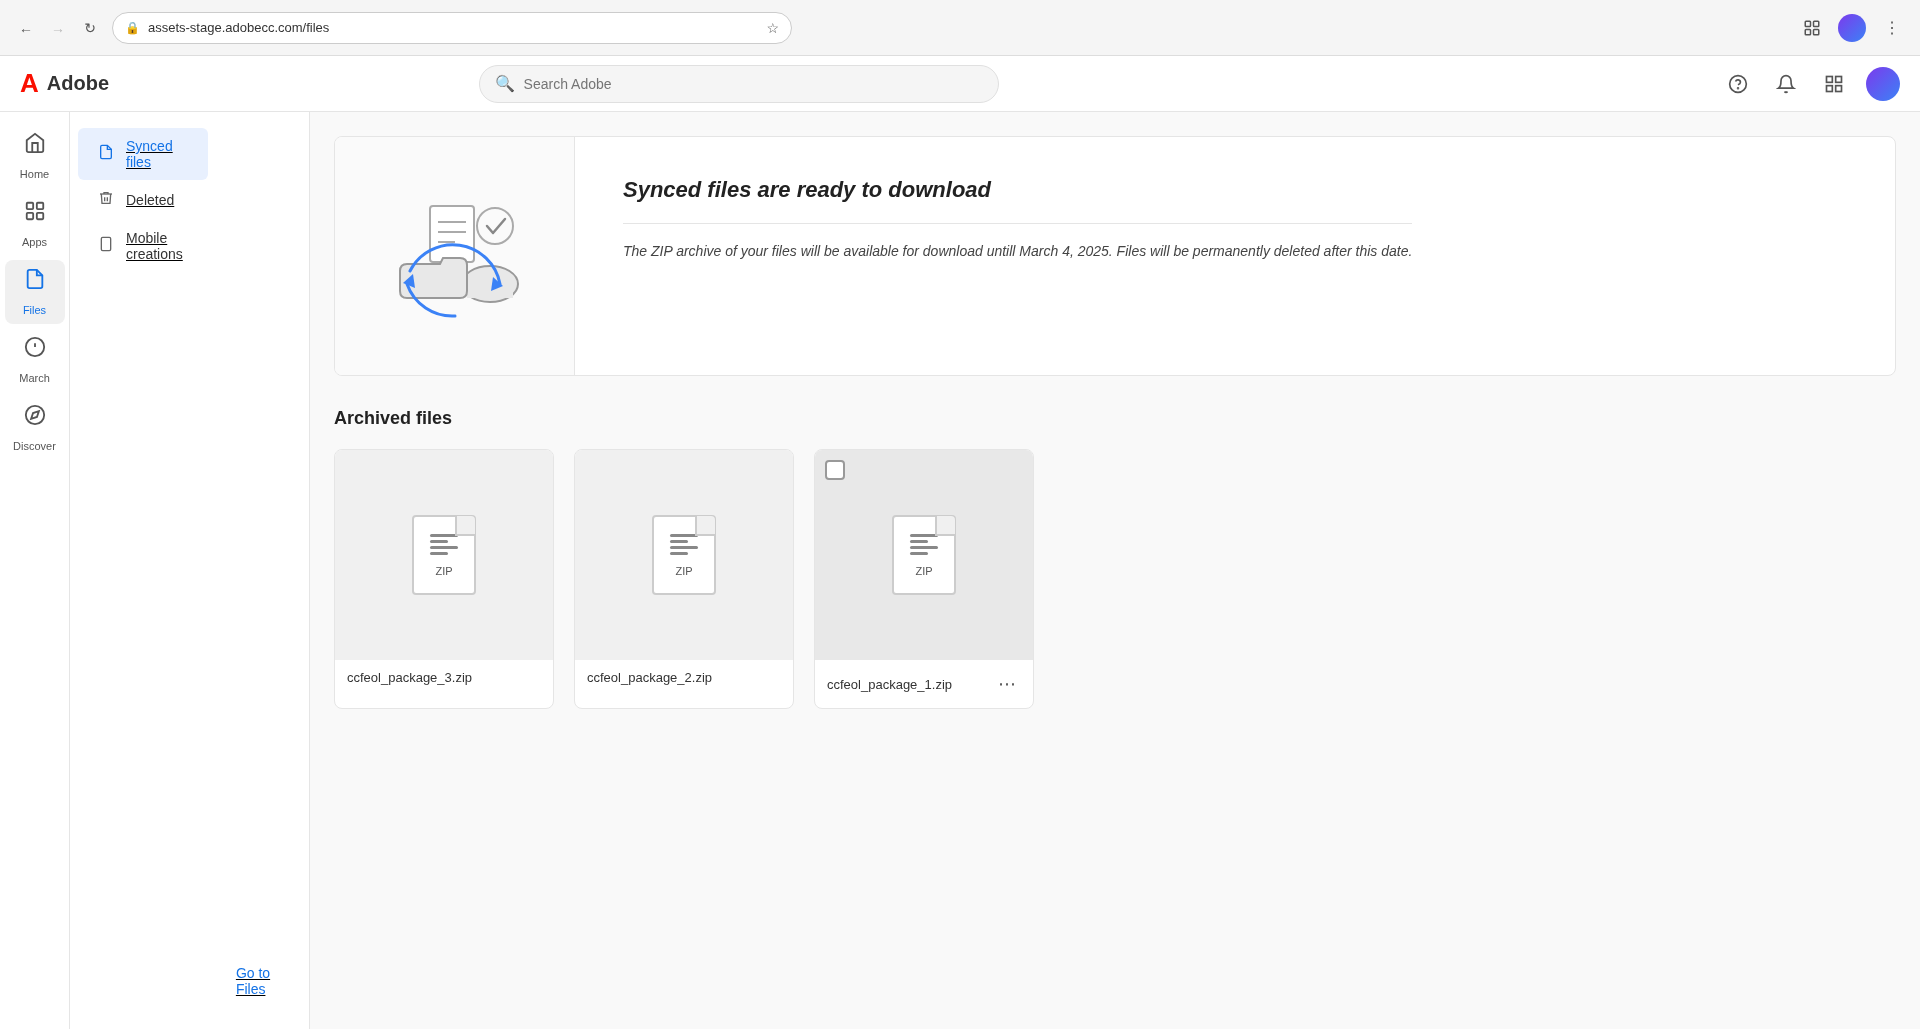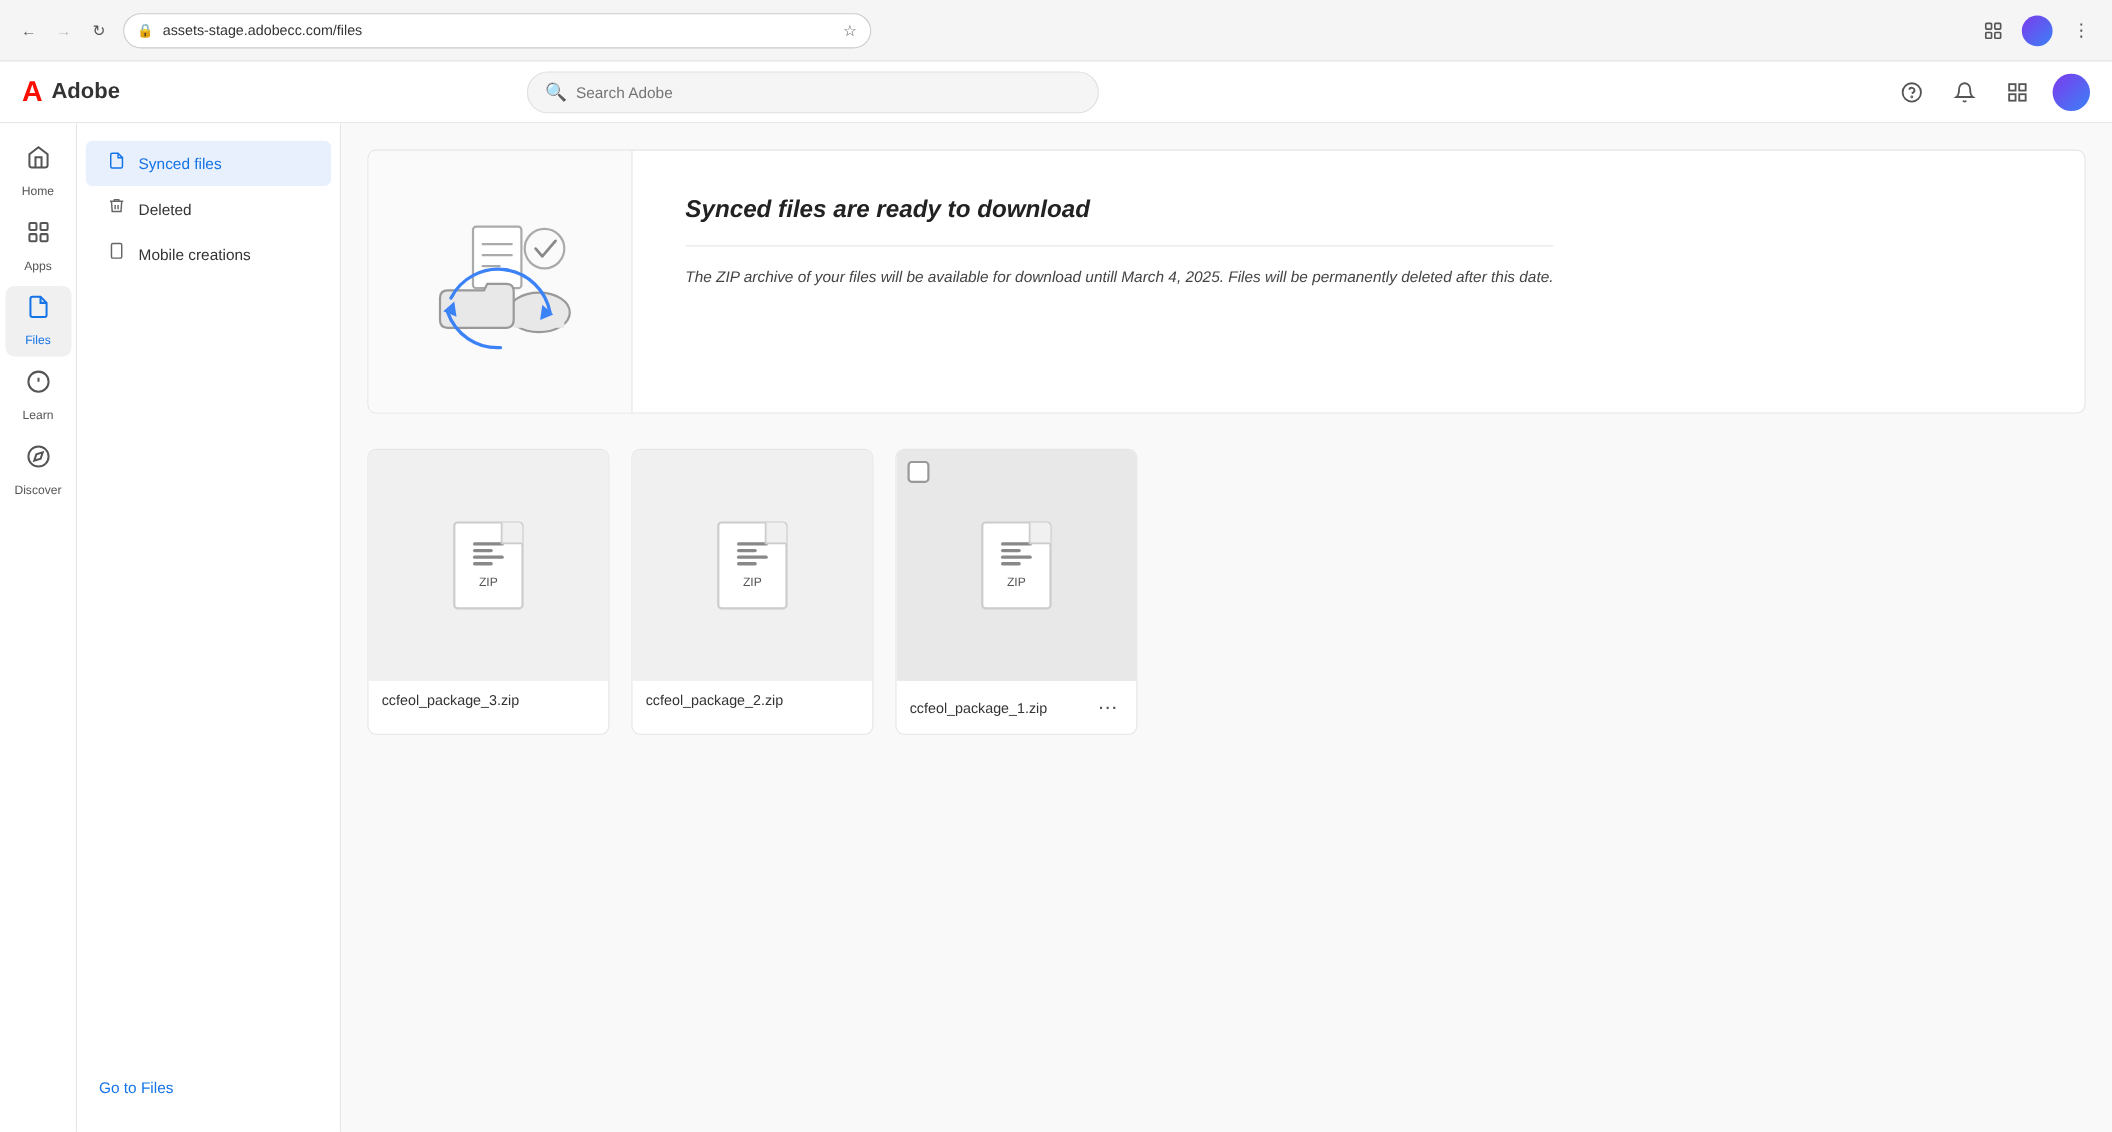--- a/index.html
+++ b/index.html
@@ -395,34 +395,34 @@
         <span class="label" style="color:#1473e6;">Files</span>
       </div>
       <div class="sidebar-item">
         <span class="icon">
           <svg width="22" height="22" viewBox="0 0 24 24" fill="none" stroke="#555" stroke-width="2">
               <circle cx="12" cy="12" r="10"></circle>
               <line x1="12" y1="8" x2="12" y2="12"></line>
               <line x1="12" y1="16" x2="12.01" y2="16"></line>
             </svg>
         </span>
-        <span class="label">Learn</span>
+        <span class="label">March</span>
       </div>
       <div class="sidebar-item">
         <span class="icon">
           <svg width="22" height="22" viewBox="0 0 24 24" fill="none" stroke="#555" stroke-width="2">
               <circle cx="12" cy="12" r="10"></circle>
               <polygon points="16.24 7.76 14.12 14.12 7.76 16.24 9.88 9.88 16.24 7.76"></polygon>
             </svg>
         </span>
         <span class="label">Discover</span>
       </div>
     </div>
 
-    <div class="secondary-sidebar" style="display:flex;flex-direction:column;justify-content:flex-end;">
+    <div class="secondary-sidebar" style="display:flex;justify-content:flex-end;text-decoration:underline;">
       <div>
         <div class="sec-nav-item active">
           <span class="icon">
             <svg width="16" height="16" viewBox="0 0 24 24" fill="none" stroke="#1473e6" stroke-width="2">
                 <path d="M14 2H6a2 2 0 0 0-2 2v16a2 2 0 0 0 2 2h12a2 2 0 0 0 2-2V8z"></path>
                 <polyline points="14 2 14 8 20 8"></polyline>
               </svg>
           </span>
           <span>Synced files</span>
         </div>
@@ -479,20 +479,21 @@
           </svg>
         </div>
         <div class="banner-content">
           <h2 class="banner-title">Synced files are ready to download</h2>
           <div class="banner-divider"></div>
           <p class="banner-desc">The ZIP archive of your files will be available for download untill March 4, 2025. Files will be permanently deleted after this date.</p>
         </div>
       </div>
 
       <div>
+        <h3 class="section-title">Archived files</h3>
         <div class="files-grid">
 
           <div class="file-card">
             <div class="file-thumbnail">
               <div class="zip-file-icon">
                 <div class="zip-lines">
                   <div class="zip-line"></div>
                   <div class="zip-line short"></div>
                   <div class="zip-line"></div>
                   <div class="zip-line short"></div>

